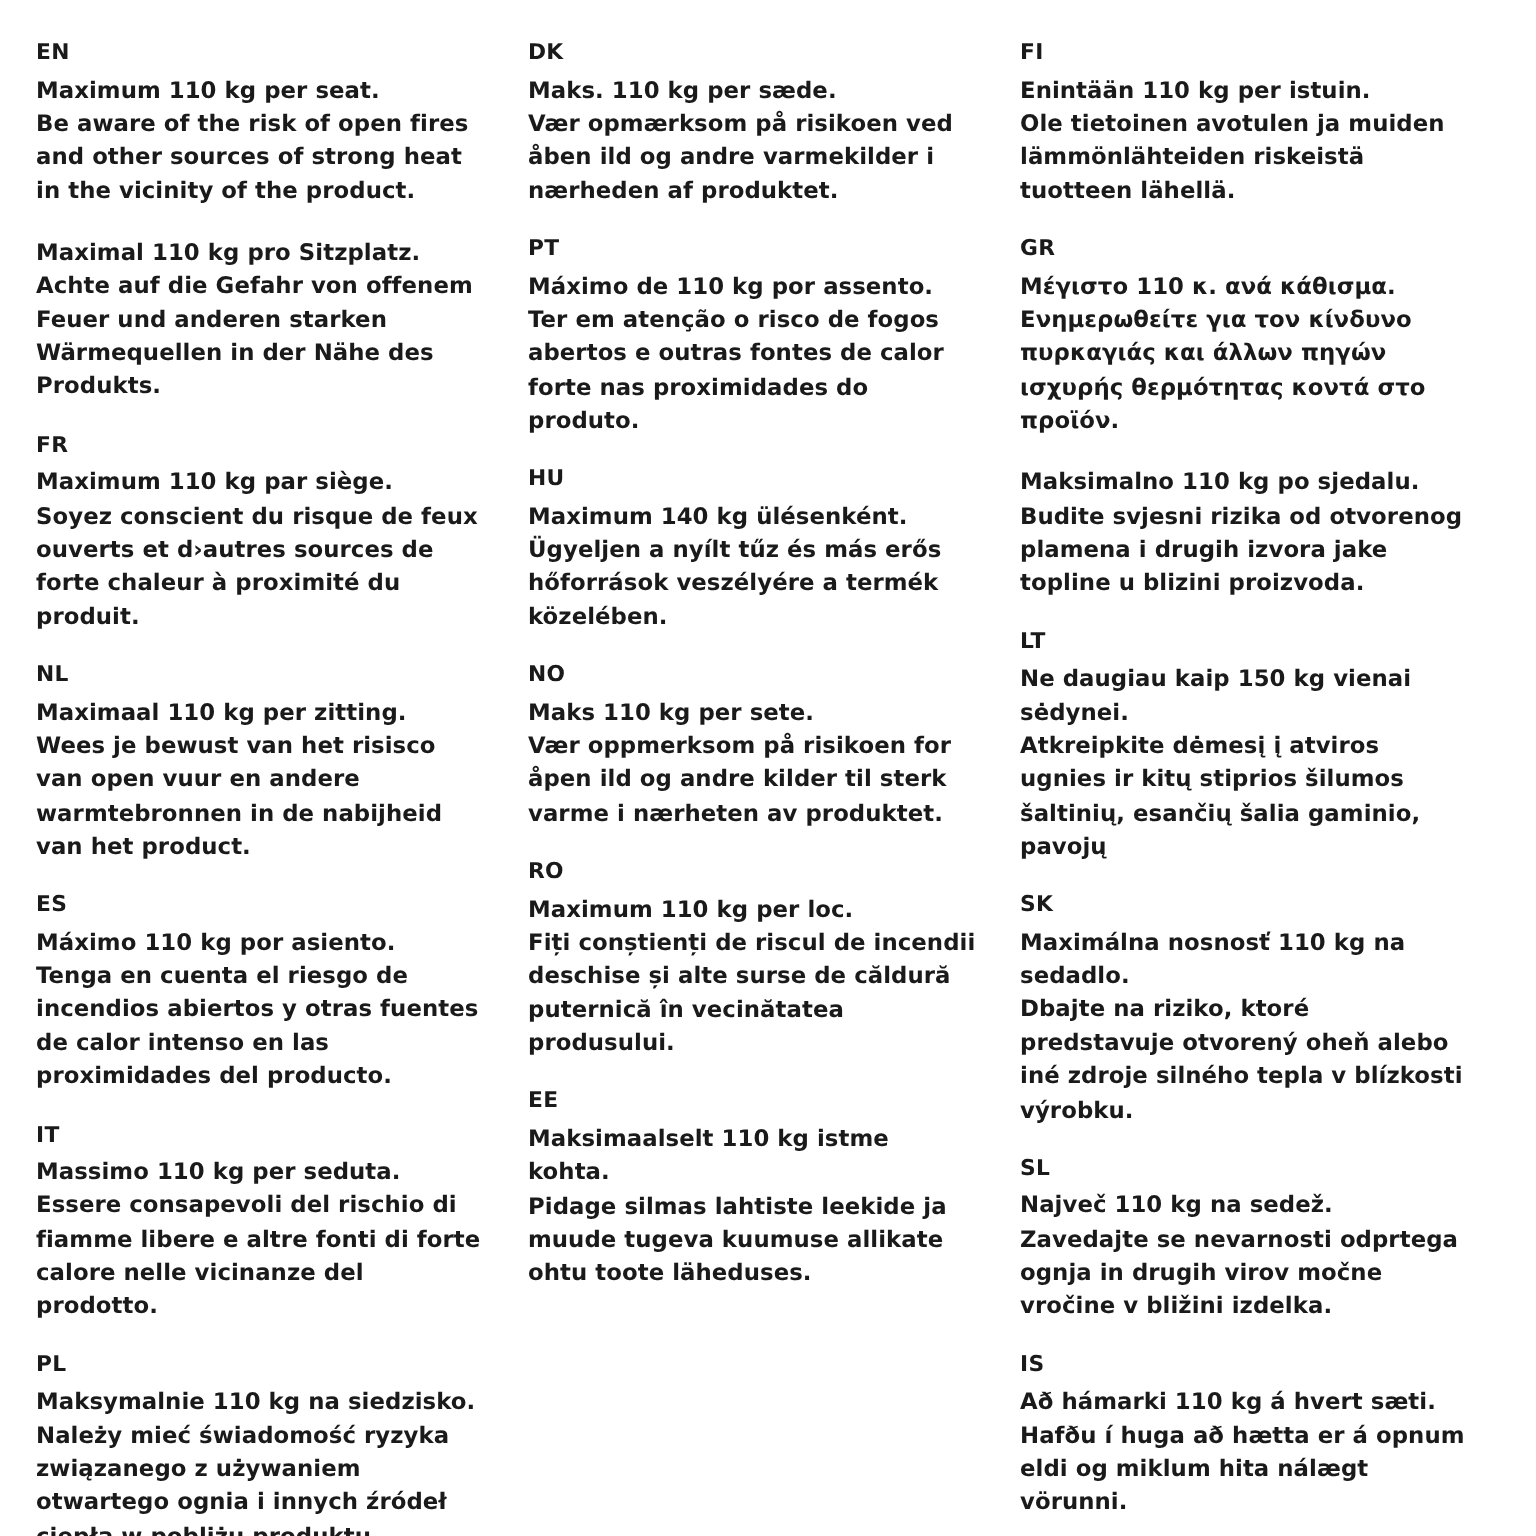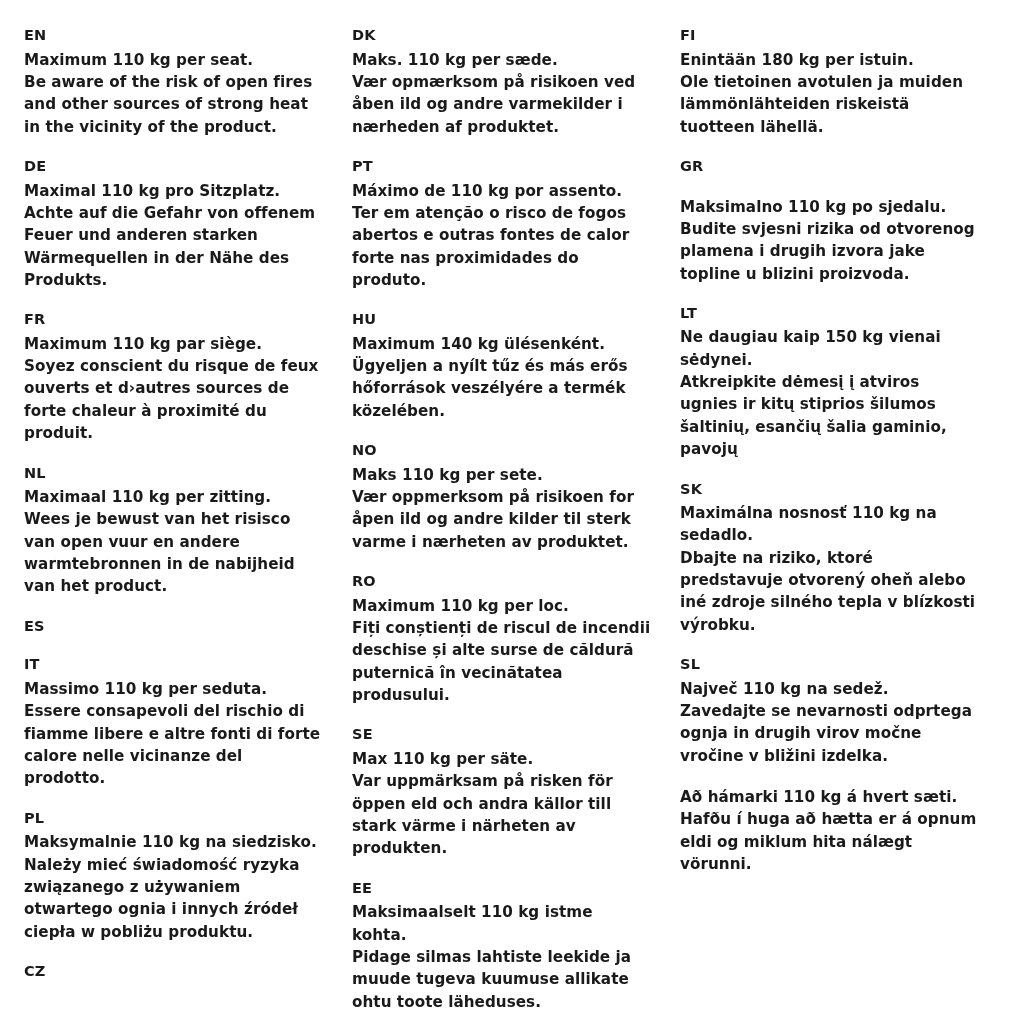--- a/index.html
+++ b/index.html
@@ -56,36 +56,37 @@
 <div id="sheet">
   <div class="columns">
 
     <div class="column">
       <div class="entry">
         <div class="code">EN</div>
         <div class="text">Maximum 110 kg per seat.
 Be aware of the risk of open fires and other sources of strong heat in the vicinity of the product.</div>
       </div>
       <div class="entry">
-        <div class="code">DE</div>
         <div class="text">Maximal 110 kg pro Sitzplatz.
 Achte auf die Gefahr von offenem Feuer und anderen starken Wärmequellen in der Nähe des Produkts.</div>
       </div>
       <div class="entry">
         <div class="code">FR</div>
         <div class="text">Maximum 110 kg par siège.
 Soyez conscient du risque de feux ouverts et d›autres sources de forte chaleur à proximité du produit.</div>
       </div>
       <div class="entry">
         <div class="code">NL</div>
         <div class="text">Maximaal 110 kg per zitting.
 Wees je bewust van het risisco van open vuur en andere warmtebronnen in de nabijheid van het product.</div>
       </div>
       <div class="entry">
         <div class="code">ES</div>
+        <div class="text">Máximo 110 kg por asiento.
+Tenga en cuenta el riesgo de incendios abiertos y otras fuentes de calor intenso en las proximidades del producto.</div>
       </div>
       <div class="entry">
         <div class="code">IT</div>
         <div class="text">Massimo 110 kg per seduta.
 Essere consapevoli del rischio di fiamme libere e altre fonti di forte calore nelle vicinanze del prodotto.</div>
       </div>
       <div class="entry">
         <div class="code">PL</div>
         <div class="text">Maksymalnie 110 kg na siedzisko.
 Należy mieć świadomość ryzyka związanego z używaniem otwartego ognia i innych źródeł ciepła w pobliżu produktu.</div>
@@ -116,39 +117,36 @@
         <div class="code">NO</div>
         <div class="text">Maks 110 kg per sete.
 Vær oppmerksom på risikoen for åpen ild og andre kilder til sterk varme i nærheten av produktet.</div>
       </div>
       <div class="entry">
         <div class="code">RO</div>
         <div class="text">Maximum 110 kg per loc.
 Fiți conștienți de riscul de incendii deschise și alte surse de căldură puternică în vecinătatea produsului.</div>
       </div>
       <div class="entry">
-        <div class="code">SE</div>
-        <div class="text">Max 110 kg per säte.
-Var uppmärksam på risken för öppen eld och andra källor till stark värme i närheten av produkten.</div>
-      </div>
-      <div class="entry">
         <div class="code">EE</div>
         <div class="text">Maksimaalselt 110 kg istme kohta.
 Pidage silmas lahtiste leekide ja muude tugeva kuumuse allikate ohtu toote läheduses.</div>
       </div>
     </div>
 
     <div class="column">
       <div class="entry">
         <div class="code">FI</div>
-        <div class="text">Enintään 180 kg per istuin.
+        <div class="text">Enintään 110 kg per istuin.
 Ole tietoinen avotulen ja muiden lämmönlähteiden riskeistä tuotteen lähellä.</div>
       </div>
       <div class="entry">
         <div class="code">GR</div>
+        <div class="text">Μέγιστο 110 κ. ανά κάθισμα.
+ Ενημερωθείτε για τον κίνδυνο πυρκαγιάς και άλλων πηγών ισχυρής θερμότητας κοντά στο προϊόν.</div>
       </div>
       <div class="entry">
         <div class="text">Maksimalno 110 kg po sjedalu.
 Budite svjesni rizika od otvorenog plamena i drugih izvora jake topline u blizini proizvoda.</div>
       </div>
       <div class="entry">
         <div class="code">LT</div>
         <div class="text">Ne daugiau kaip 150 kg vienai sėdynei.
 Atkreipkite dėmesį į atviros ugnies ir kitų stiprios šilumos šaltinių, esančių šalia gaminio, pavojų</div>
       </div>
@@ -156,19 +154,20 @@
         <div class="code">SK</div>
         <div class="text">Maximálna nosnosť 110 kg na sedadlo.
 Dbajte na riziko, ktoré predstavuje otvorený oheň alebo iné zdroje silného tepla v blízkosti výrobku.</div>
       </div>
       <div class="entry">
         <div class="code">SL</div>
         <div class="text">Največ 110 kg na sedež.
 Zavedajte se nevarnosti odprtega ognja in drugih virov močne vročine v bližini izdelka.</div>
       </div>
       <div class="entry">
+        <div class="code">IS</div>
         <div class="text">Að hámarki 110 kg á hvert sæti.
 Hafðu í huga að hætta er á opnum eldi og miklum hita nálægt vörunni.</div>
       </div>
     </div>
 
   </div>
 </div>
 
 </body></html>

